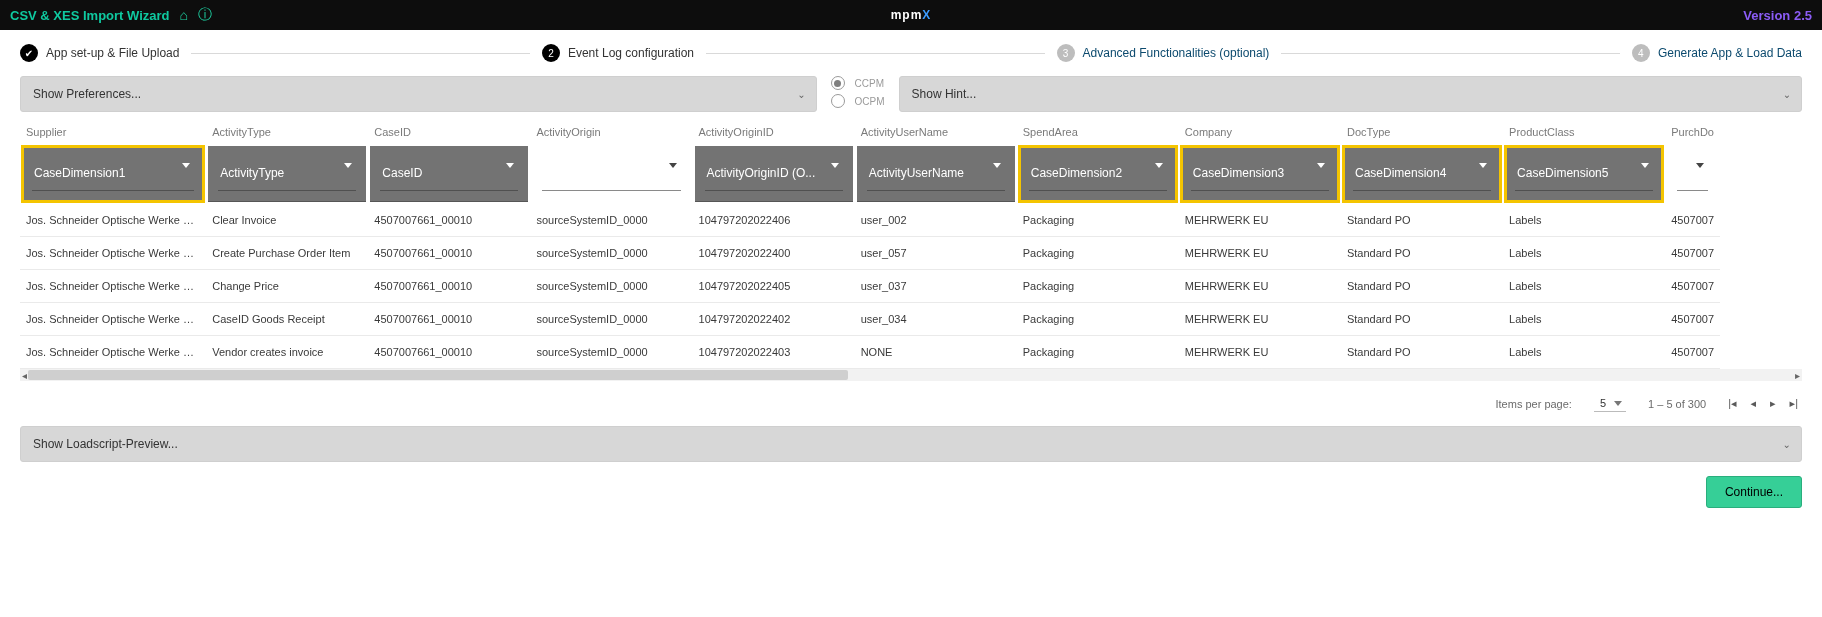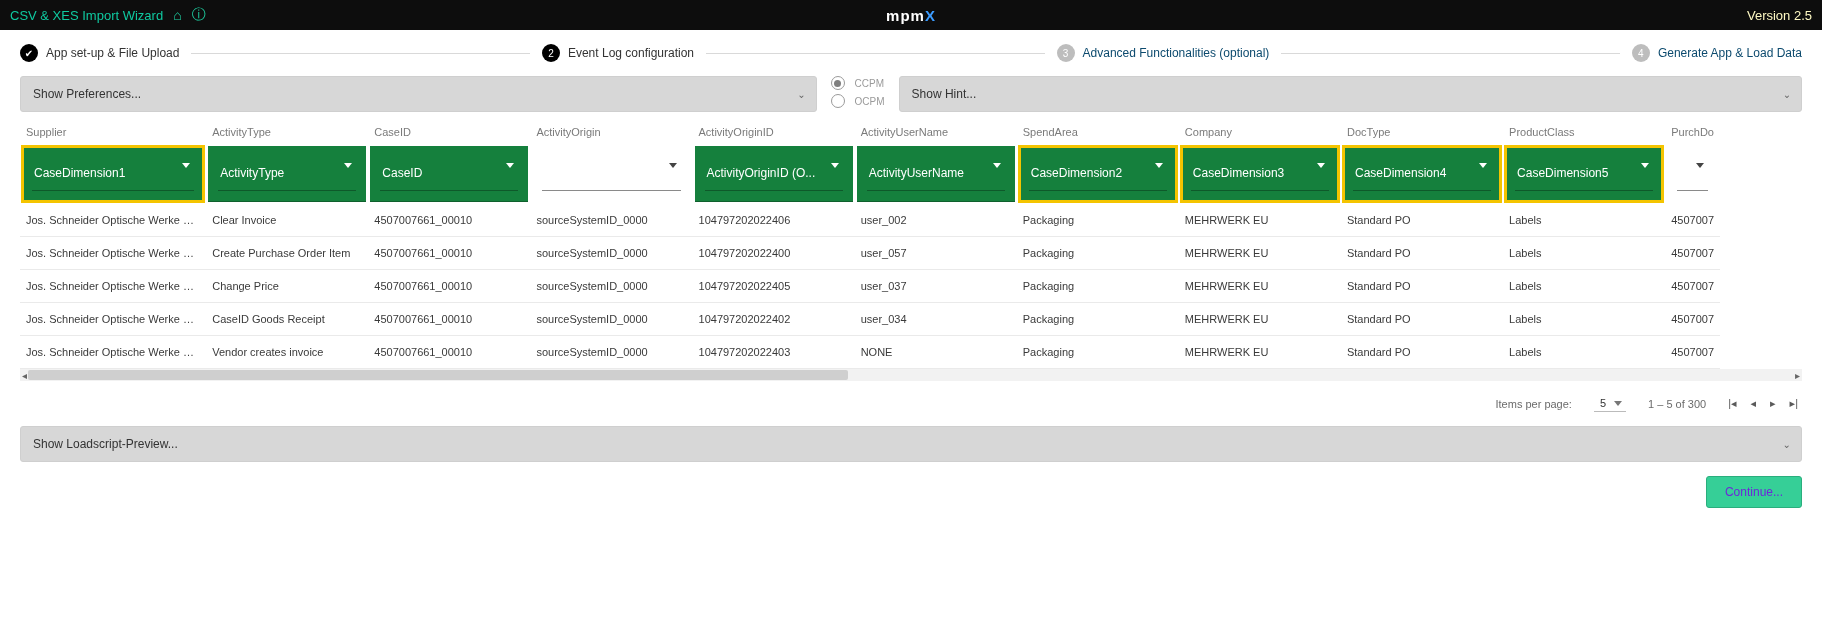--- a/index.html
+++ b/index.html
@@ -1,23 +1,23 @@
 <!DOCTYPE html>
 <html><head>
 <meta charset="utf-8">
 <style>
   * { box-sizing: border-box; font-family: Arial, Helvetica, sans-serif; }
   body { margin:0; background:#fff; font-size:12px; color:#333; }
   .topbar { background:#0d0d0d; height:30px; display:flex; align-items:center; padding:0 10px; color:#0fc9a0; justify-content:space-between; }
   .topbar-left { display:flex; align-items:center; gap:10px; }
-  .topbar-title { color:#0fc9a0; font-weight:normal; font-size:13px; }
+  .topbar-title { color:#0fc9a0; font-weight:bold; font-size:13px; }
   .topbar-icon { color:#1ed6a6; font-size:14px; }
-  .topbar-center { position:absolute; left:50%; transform:translateX(-50%); color:#fff; font-weight:bold; font-size:15px; letter-spacing:1px; }
+  .topbar-center { position:absolute; left:50%; transform:translateX(-50%); color:#fff; font-weight:bold; font-size:12px; letter-spacing:1px; }
   .topbar-center .x { color:#3c9cff; }
-  .topbar-version { color:#fef9c3; font-weight:normal; font-size:13px; }
+  .topbar-version { color:#8b5cf6; font-weight:bold; font-size:13px; }
 
   .wizard { display:flex; align-items:center; padding:14px 20px 10px; gap:0; }
   .wstep { display:flex; align-items:center; gap:8px; white-space:nowrap; }
   .wcircle { width:18px; height:18px; border-radius:50%; display:flex; align-items:center; justify-content:center; font-size:10px; color:#fff; }
   .wcircle.done { background:#000; }
   .wcircle.active { background:#000; }
   .wcircle.inactive { background:#bdbdbd; }
   .wstep .lbl.inactive { color:#0c4a6e; }
   .wline { flex:1; height:1px; background:#d9d9d9; margin:0 12px; }
 
@@ -29,21 +29,21 @@
   .radio-group { display:flex; flex-direction:column; gap:4px; padding-top:0; color:#9a9a9a; font-size:10px; }
   .radio-row { display:flex; align-items:center; gap:10px; }
   .radio-outer { width:14px; height:14px; border-radius:50%; border:1.5px solid #9a9a9a; display:flex; align-items:center; justify-content:center; }
   .radio-inner { width:7px; height:7px; border-radius:50%; background:#7f7f7f; }
 
   .table-wrap { margin:0 20px; overflow-x:auto; position:relative; }
   table { border-collapse:collapse; width:1700px; table-layout:fixed; }
   th, td { text-align:left; padding:0; }
   th.colhead { font-weight:normal; color:#7a7a7a; font-size:11px; padding:4px 6px 6px; vertical-align:top; border-bottom:none; }
   td.drop-td { padding:2px; vertical-align:middle; }
-  .col-select { background:#15803d; color:#fff; height:56px; display:flex; align-items:center; padding:0 10px; position:relative; border-bottom:1px solid rgba(0,0,0,0.25); }
+  .col-select { background:#737373; color:#fff; height:56px; display:flex; align-items:center; padding:0 10px; position:relative; border-bottom:1px solid rgba(0,0,0,0.25); }
   .col-select.highlight { outline:3px solid #f4c400; outline-offset:-2px; }
   .col-select.empty { background:#fff; color:#444; border:0; }
   .col-select .inner { width:100%; border-bottom:1px solid rgba(0,0,0,0.3); height:34px; display:flex; align-items:center; padding-left:2px; position:relative; }
   .col-select.empty .inner { border-bottom:1px solid #8a8a8a; }
   .col-select .caret { position:absolute; right:4px; top:6px; font-size:10px; border-left:4px solid transparent; border-right:4px solid transparent; border-top:5px solid currentColor; }
   td.cell { border-bottom:1px solid #eaeaea; padding:10px 6px; font-size:11px; color:#3a3a3a; white-space:nowrap; overflow:hidden; text-overflow:ellipsis; }
 
   .hscroll { height:12px; background:#f2f2f2; margin:0 20px; position:relative; display:flex; align-items:center; }
   .hscroll-thumb { background:#cfcfcf; height:10px; width:46%; border-radius:2px; margin-left:8px; }
   .hscroll .arrow { font-size:10px; color:#666; position:absolute; }
@@ -52,21 +52,21 @@
 
   .pager { display:flex; justify-content:flex-end; align-items:center; gap:22px; padding:14px 24px; color:#6b6b6b; font-size:11px; }
   .pager .select-like { border-bottom:1px solid #bbb; padding:2px 20px 2px 6px; position:relative; color:#333;}
   .pager .select-like::after { content:""; position:absolute; right:4px; top:6px; border-left:4px solid transparent; border-right:4px solid transparent; border-top:5px solid #777;}
   .pager-nav { display:flex; gap:14px; color:#5a5a5a; }
   .pager-nav span { cursor:pointer; }
 
   .loadscript { margin:0 20px 14px;border-radius:8px; }
 
   .footer { padding:0 20px 20px; display:flex; }
-  .continue-btn { margin-left:auto; background:#36cf97; border:1px solid #2aae7d; color:#6d28d9; font-weight:500; font-size:12px; padding:8px 18px; border-radius:3px; cursor:pointer; }
+  .continue-btn { margin-left:auto; background:#36cf97; border:1px solid #2aae7d; color:#000000; font-weight:500; font-size:12px; padding:8px 18px; border-radius:3px; cursor:pointer; }
 </style>
 </head>
 <body>
 
 <div class="topbar">
   <div class="topbar-left">
     <span class="topbar-title">CSV &amp; XES Import Wizard</span>
     <span class="topbar-icon">⌂</span>
     <span class="topbar-icon" style="color:#1ed6a6">ⓘ</span>
   </div>

